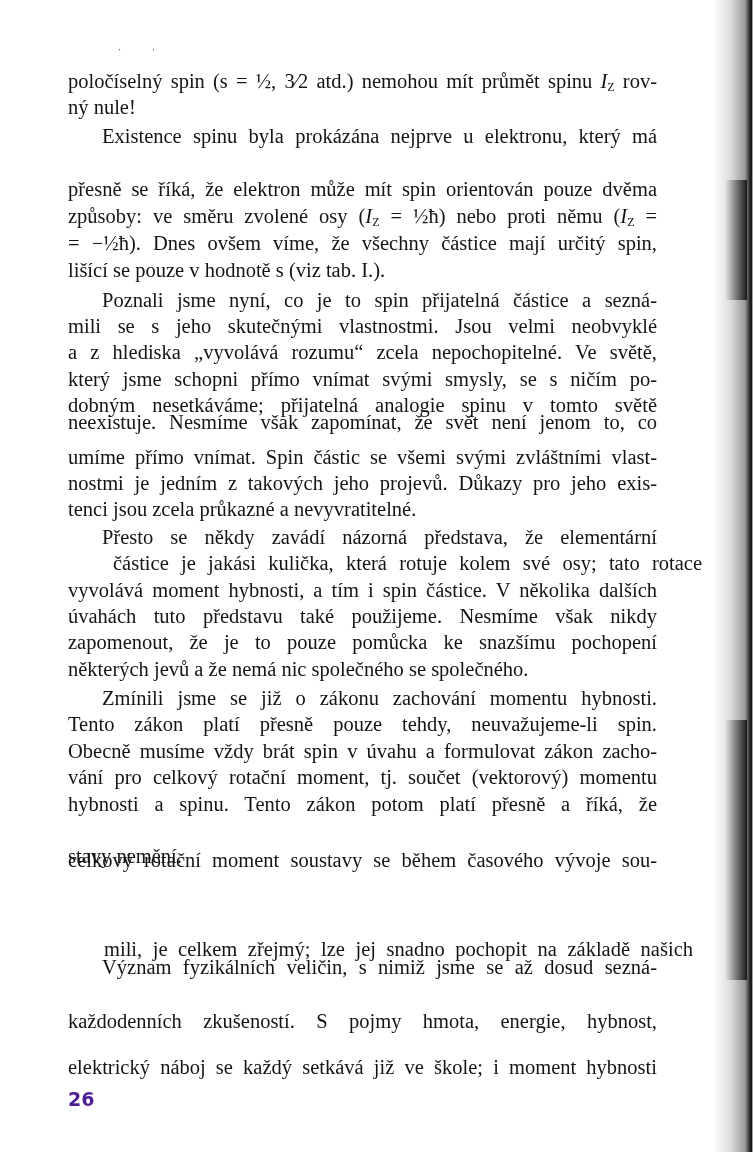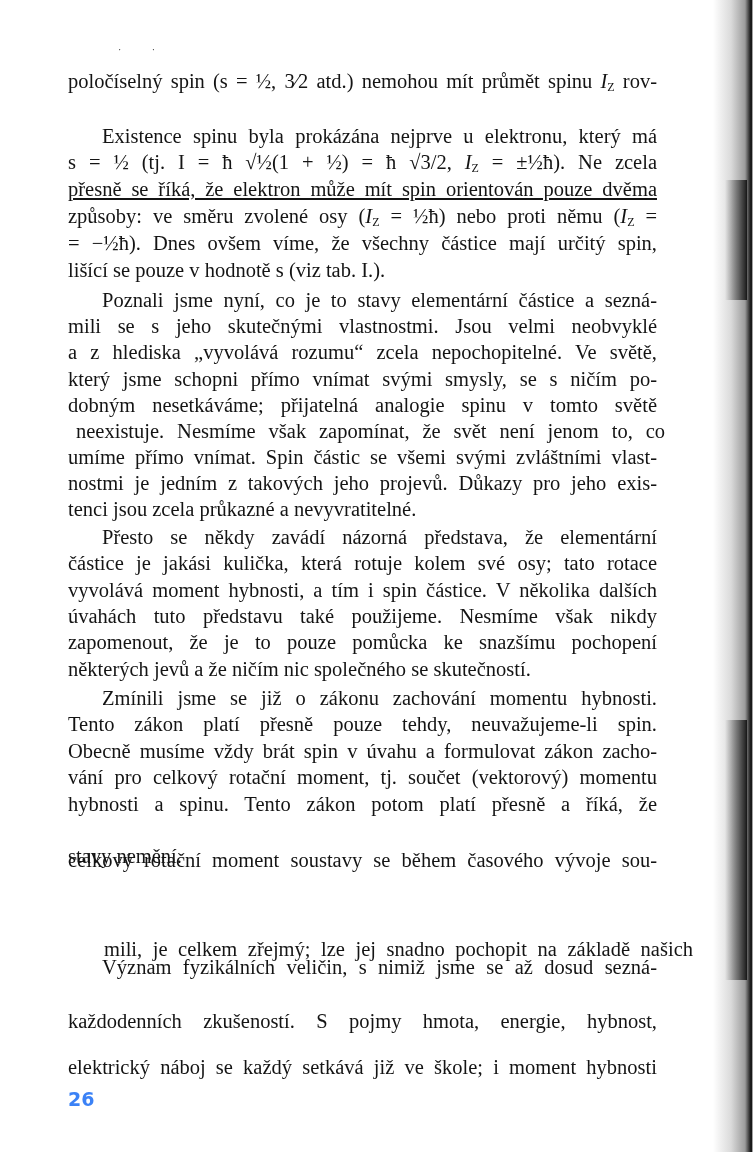--- a/index.html
+++ b/index.html
@@ -23,59 +23,59 @@
     position: absolute; left: 68px; width: 589px;
     font-size: 20.5px; line-height: 26px; height: 26px;
     white-space: nowrap; text-align: justify; text-align-last: justify;
     overflow: visible;
   }
   .line.last { text-align-last: left; }
   .line.indent { left: 102px; width: 555px; }
   .page-number {
     position: absolute; left: 68px; top: 1088px;
     font-family: "DejaVu Sans", sans-serif; font-weight: bold; font-size: 19px;
-    color: #3b82f6;
+    color: #4c1d95;
   }
   i { font-style: italic; }
   sub { font-size: 12px; vertical-align: -3px; }
 </style>
 </head>
 <body>
 
 <div class="page">
   <div class="binding"></div>
   <div class="binding-dark" style="top:180px;height:120px;"></div>
   <div class="binding-dark" style="top:720px;height:260px;"></div>
   <div class="dots">· ·</div>
 
   <div class="line" style="top:68px;">poločíselný spin (s = ½, 3⁄2 atd.) nemohou mít průmět spinu <i>I</i><sub>Z</sub> rov-</div>
+  <div class="line last" style="top:94px;">ný nule!</div>
 
   <div class="line indent" style="top:123px;">Existence spinu byla prokázána nejprve u elektronu, který má</div>
-  <div class="line" style="top:149px;">s = ½  (tj.  I = ħ √½(1 + ½) = ħ √3/2,  <i>I</i><sub>Z</sub> = ±½ħ).  Ne  zcela</div>
-  <div class="line" style="top:176px;text-decoration:underline;">přesně se říká, že elektron může mít spin orientován pouze dvěma</div>
+  <div class="line" style="top:176px;">přesně se říká, že elektron může mít spin orientován pouze dvěma</div>
   <div class="line" style="top:203px;">způsoby: ve směru zvolené osy (<i>I</i><sub>Z</sub> = ½ħ) nebo proti němu (<i>I</i><sub>Z</sub> =</div>
   <div class="line" style="top:230px;">= −½ħ). Dnes ovšem víme, že všechny částice mají určitý spin,</div>
   <div class="line last" style="top:257px;">lišící se pouze v hodnotě s (viz tab. I.).</div>
 
-  <div class="line indent" style="top:287px;">Poznali jsme nyní, co je to stavy elementární částice a sezná-</div>
+  <div class="line indent" style="top:287px;">Poznali jsme nyní, co je to spin přijatelná částice a sezná-</div>
   <div class="line" style="top:313px;">mili se s jeho skutečnými vlastnostmi. Jsou velmi neobvyklé</div>
   <div class="line" style="top:339px;">a z hlediska „vyvolává rozumu“ zcela nepochopitelné. Ve světě,</div>
   <div class="line" style="top:366px;">který jsme schopni přímo vnímat svými smysly, se s ničím po-</div>
   <div class="line" style="top:392px;">dobným nesetkáváme; přijatelná analogie spinu v tomto světě</div>
-  <div class="line" style="top:418px;margin-left:8px;">neexistuje. Nesmíme však zapomínat, že svět není jenom to, co</div>
+  <div class="line" style="top:409px;">neexistuje. Nesmíme však zapomínat, že svět není jenom to, co</div>
   <div class="line" style="top:444px;">umíme přímo vnímat. Spin částic se všemi svými zvláštními vlast-</div>
   <div class="line" style="top:470px;">nostmi je jedním z takových jeho projevů. Důkazy pro jeho exis-</div>
   <div class="line indent" style="top:524px;">Přesto se někdy zavádí názorná představa, že elementární</div>
 
   <div class="line last" style="top:496px;">tenci jsou zcela průkazné a nevyvratitelné.</div>
-  <div class="line" style="top:550px;">částice je jakási kulička, která rotuje kolem své osy; tato rotace</div>
+  <div class="line" style="top:550px;margin-left:45px;">částice je jakási kulička, která rotuje kolem své osy; tato rotace</div>
   <div class="line" style="top:577px;">vyvolává moment hybnosti, a tím i spin částice. V několika dalších</div>
   <div class="line" style="top:603px;">úvahách tuto představu také použijeme. Nesmíme však nikdy</div>
   <div class="line" style="top:629px;">zapomenout, že je to pouze pomůcka ke snazšímu pochopení</div>
-  <div class="line last" style="top:656px;">některých jevů a že ničím nic společného se skutečností.</div>
+  <div class="line last" style="top:656px;">některých jevů a že nemá nic společného se společného.</div>
 
   <div class="line indent" style="top:685px;">Zmínili jsme se již o zákonu zachování momentu hybnosti.</div>
   <div class="line" style="top:711px;">Tento zákon platí přesně pouze tehdy, neuvažujeme-li spin.</div>
   <div class="line" style="top:738px;">Obecně musíme vždy brát spin v úvahu a formulovat zákon zacho-</div>
   <div class="line" style="top:764px;">vání pro celkový rotační moment, tj. součet (vektorový) momentu</div>
   <div class="line" style="top:791px;">hybnosti a spinu. Tento zákon potom platí přesně a říká, že</div>
   <div class="line" style="top:847px;">celkový rotační moment soustavy se během časového vývoje sou-</div>
   <div class="line last" style="top:843px;">stavy nemění.</div>
 
   <div class="line indent" style="top:954px;">Význam fyzikálních veličin, s nimiž jsme se až dosud sezná-</div>

